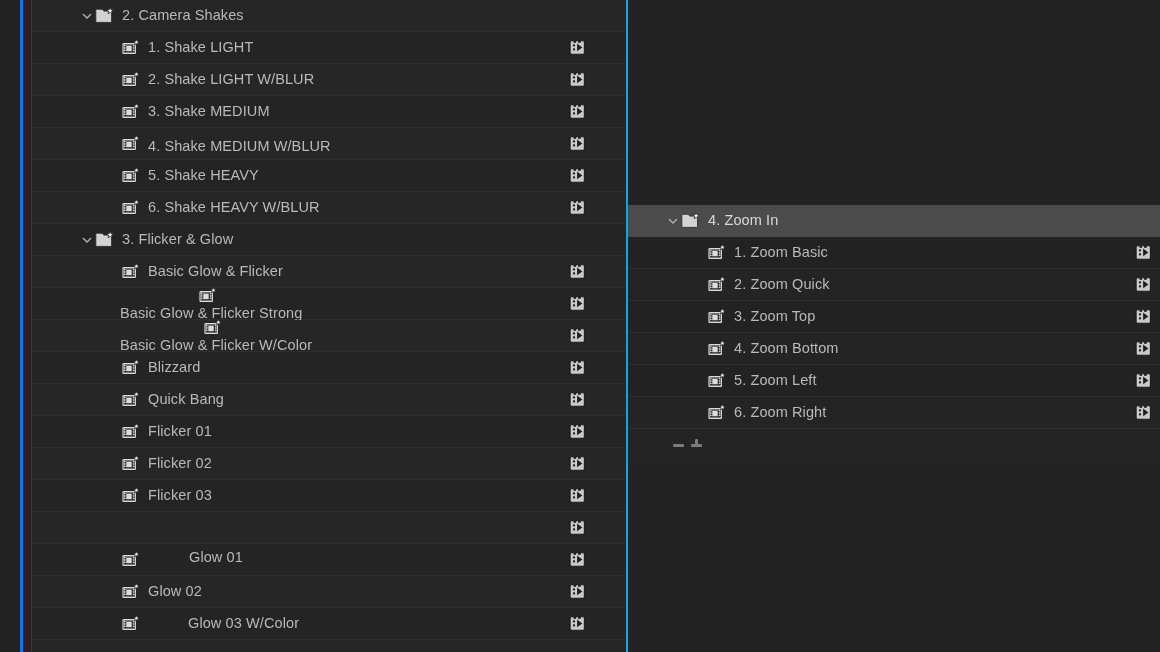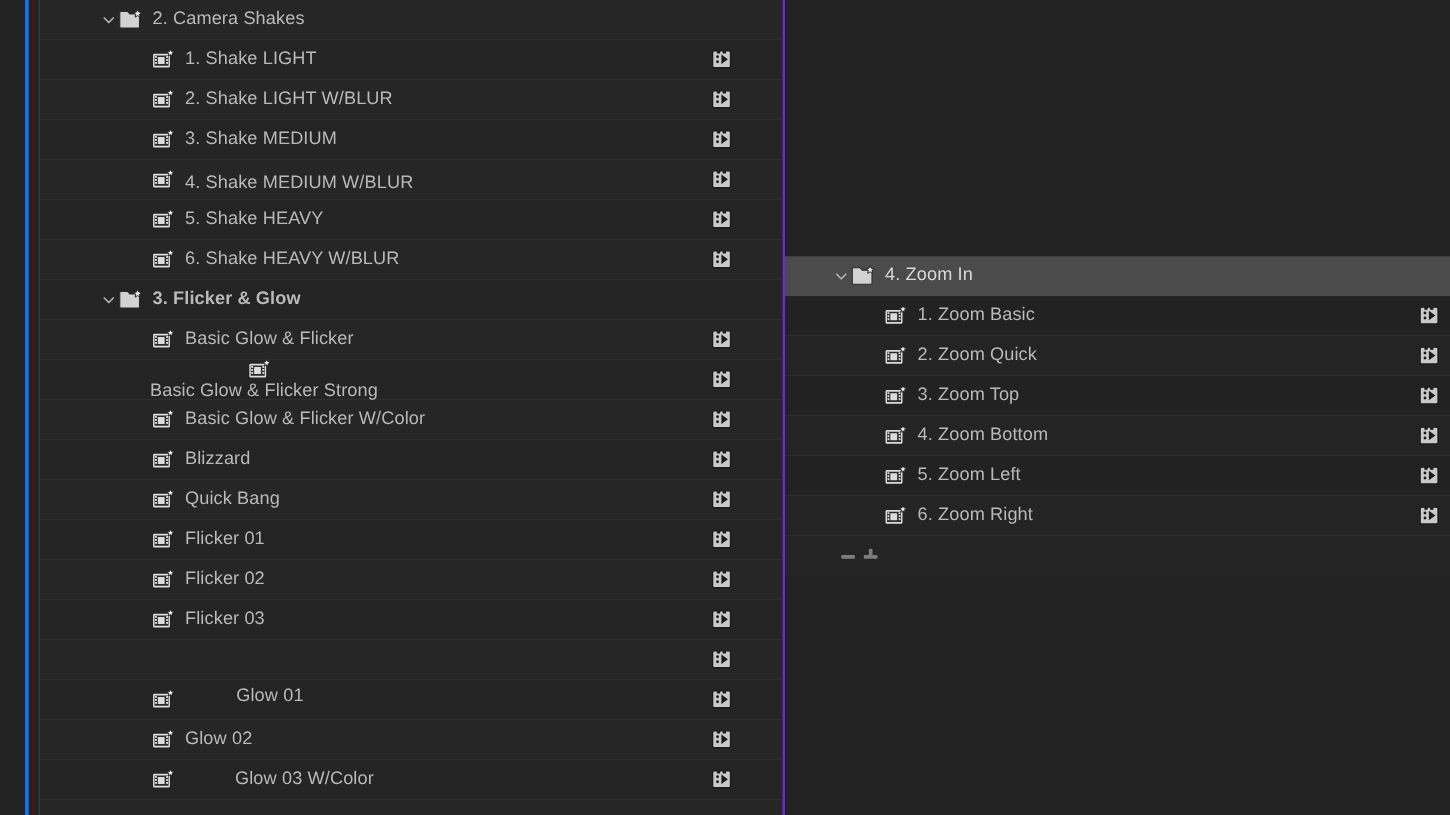--- a/index.html
+++ b/index.html
@@ -9,21 +9,21 @@
     height: 652px;
     overflow: hidden;
     background: #232323;
     font-family: "Liberation Sans", sans-serif;
   }
 
   #app {
     position: relative;
     width: 1160px;
     height: 652px;
-    background: #6d28d9;
+    background: #0ea5e9;
   }
 
   
   .gutter {
     position: absolute;
     left: 0; top: 0;
     width: 32px; height: 652px;
     background: #232323;
     z-index: 5;
   }
@@ -334,21 +334,21 @@
           <span class="trailing">
             <svg width="17" height="17" viewBox="0 0 17 17">
               <path d="M1.1 3.1 A1.4 1.4 0 0 1 2.5 1.7 H5.0 V3.3 H6.6 V1.7 H9.6 V3.3 H11.2 V1.7 H14.0 A1.4 1.4 0 0 1 15.4 3.1 V13.8 A1.4 1.4 0 0 1 14.0 15.2 H2.5 A1.4 1.4 0 0 1 1.1 13.8 Z" fill="#c9c9c9" stroke="#1c1c1c" stroke-width="1.1" stroke-linejoin="round"></path>
               <circle cx="5.0" cy="6.4" r="1.15" fill="#1c1c1c"></circle>
               <circle cx="5.0" cy="10.4" r="1.15" fill="#1c1c1c"></circle>
               <path d="M8.1 4.6 L13.3 8.4 L8.1 12.2 Z" fill="#1c1c1c"></path>
             </svg>
           </span>
         </div>
         <div class="row alt">
-          <div class="ind-folder" style="display: flex; align-items: center; padding-left: 44px; font-weight: bold;">
+          <div class="ind-folder" style="display: flex; align-items: center; padding-left: 44px;">
             <span class="disclosure">
               <svg width="12" height="12" viewBox="0 0 12 12">
                 <path d="M2.4 4.4 L6 8 L9.6 4.4" fill="none" stroke="#b0b0b0" stroke-width="1.4" stroke-linecap="round" stroke-linejoin="round"></path>
               </svg>
             </span>
             <span class="icon-slot">
               <svg width="20" height="17" viewBox="0 0 20 17">
                 <path d="M0.8 3.2 A1 1 0 0 1 1.8 2.2 H7.2 L8.9 4.1 H15.6 A1 1 0 0 1 16.6 5.1 V14.4 A1 1 0 0 1 15.6 15.4 H1.8 A1 1 0 0 1 0.8 14.4 Z" fill="#d2d2d2" stroke="#2a2a2a" stroke-width="0.9"></path>
                 <path d="M15.1 0.4 L16.0 2.6 L18.3 2.9 L16.6 4.4 L17.1 6.7 L15.1 5.5 L13.1 6.7 L13.6 4.4 L11.9 2.9 L14.2 2.6 Z" fill="#e8e8e8" stroke="#2a2a2a" stroke-width="0.8" stroke-linejoin="round"></path>
               </svg>
@@ -408,21 +408,21 @@
           <span class="trailing">
             <svg width="17" height="17" viewBox="0 0 17 17">
               <path d="M1.1 3.1 A1.4 1.4 0 0 1 2.5 1.7 H5.0 V3.3 H6.6 V1.7 H9.6 V3.3 H11.2 V1.7 H14.0 A1.4 1.4 0 0 1 15.4 3.1 V13.8 A1.4 1.4 0 0 1 14.0 15.2 H2.5 A1.4 1.4 0 0 1 1.1 13.8 Z" fill="#c9c9c9" stroke="#1c1c1c" stroke-width="1.1" stroke-linejoin="round"></path>
               <circle cx="5.0" cy="6.4" r="1.15" fill="#1c1c1c"></circle>
               <circle cx="5.0" cy="10.4" r="1.15" fill="#1c1c1c"></circle>
               <path d="M8.1 4.6 L13.3 8.4 L8.1 12.2 Z" fill="#1c1c1c"></path>
             </svg>
           </span>
         </div>
         <div class="row">
-          <div class="ind-item" style="display: flex; align-items: center; padding-left: 88px;">
+          <div class="ind-item" style="display: flex; align-items: center; padding-left: 88px; flex-direction: column;">
             <span class="icon-slot">
               <svg width="20" height="18" viewBox="0 0 20 18">
                 <rect x="0.9" y="3.4" width="14.6" height="12.2" rx="1.6" fill="#dcdcdc" stroke="#242424" stroke-width="1.1"></rect>
                 <rect x="2.6" y="5.4" width="11.2" height="8.2" fill="#2b2b2b"></rect>
                 <g fill="#dcdcdc">
                   <rect x="3.0" y="5.8" width="1.5" height="1.5"></rect>
                   <rect x="3.0" y="8.2" width="1.5" height="1.5"></rect>
                   <rect x="3.0" y="10.6" width="1.5" height="1.5"></rect>
                   <rect x="11.9" y="5.8" width="1.5" height="1.5"></rect>
                   <rect x="11.9" y="8.2" width="1.5" height="1.5"></rect>

